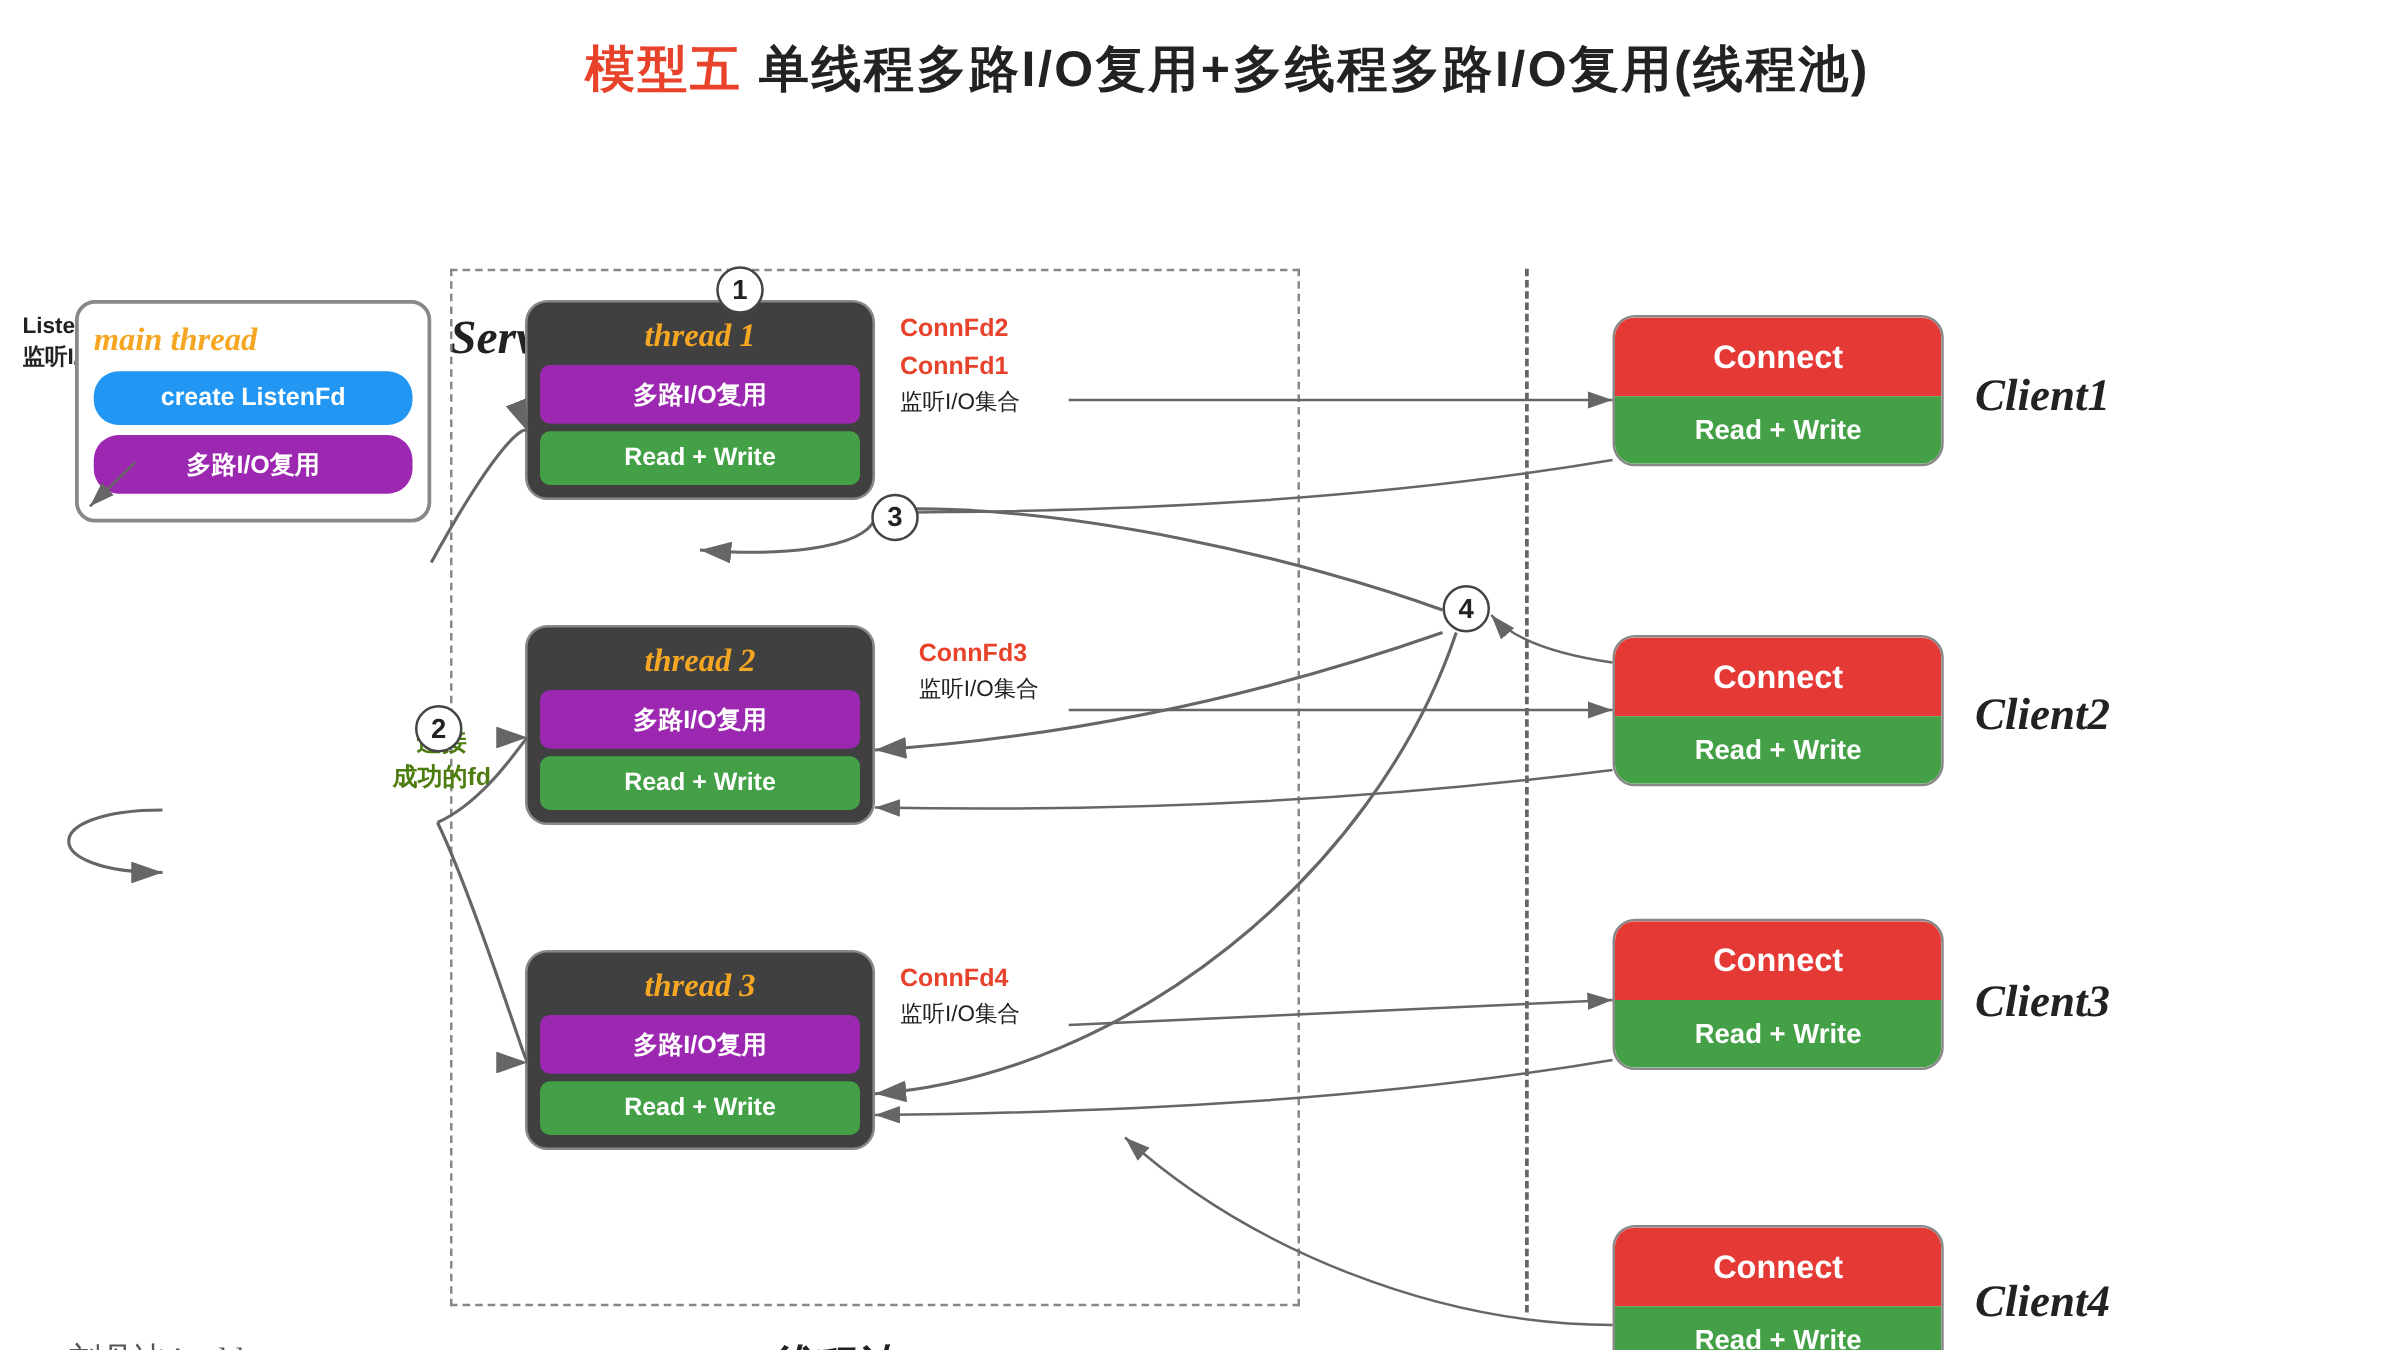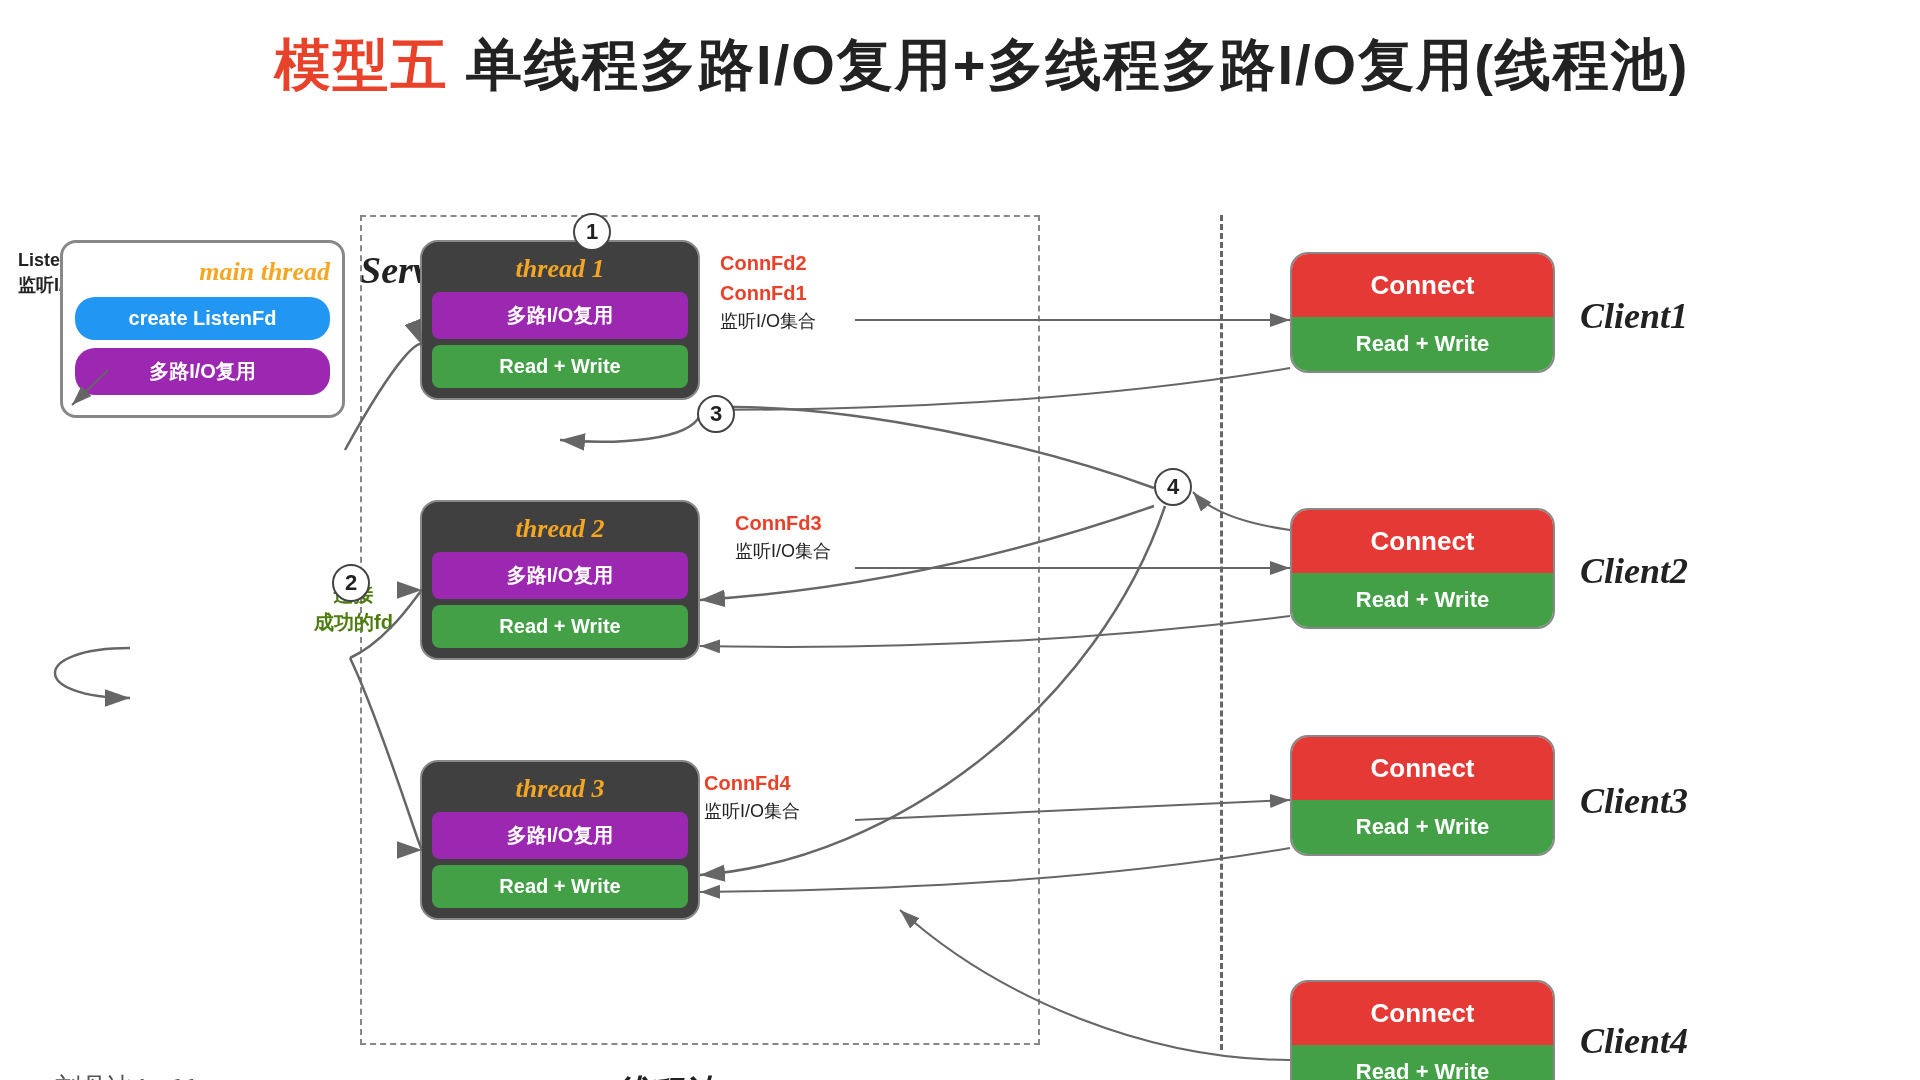--- a/index.html
+++ b/index.html
@@ -8,21 +8,21 @@
       font-family: 'Arial', sans-serif;
       width: 1920px;
       height: 1080px;
       overflow: hidden;
       position: relative;
     }
 
     .page-title {
       text-align: center;
       padding-top: 28px;
-      font-size: 56px;
+      font-size: 40px;
       font-weight: bold;
       color: #222;
       letter-spacing: 2px;
       padding-left: 44px;
     }
     .page-title .highlight {
       color: #e8422a;
     }
 
     .diagram-area {
@@ -42,21 +42,21 @@
       border: 3px solid #888;
       border-radius: 16px;
       padding: 14px 12px 12px 12px;
       background: #fff;
     }
     .main-thread-label {
       color: #f5a623;
       font-size: 26px;
       font-weight: bold;
       font-style: italic;
-      text-align: right;
+      text-align: left;
       margin-bottom: 10px;
       font-family: 'Georgia', serif;
     }
     .mt-btn {
       border-radius: 20px;
       padding: 10px 8px;
       text-align: center;
       font-size: 20px;
       font-weight: bold;
       margin-bottom: 8px;
@@ -320,21 +320,21 @@
     <div>ConnFd2</div>
     <div>ConnFd1</div>
     <div class="connfd-sublabel">监听I/O集合</div>
   </div>
 
   <div class="connfd-label" style="left:720px; top:408px;margin-left:15px;">
     <div>ConnFd3</div>
     <div class="connfd-sublabel">监听I/O集合</div>
   </div>
 
-  <div class="connfd-label" style="left:704px; top:668px;">
+  <div class="connfd-label" style="left:720px; top:668px;">
     <div>ConnFd4</div>
     <div class="connfd-sublabel">监听I/O集合</div>
   </div>
 
   <div class="circle-num" style="left:573px; top:113px;">
     <span>1</span>
   </div>
   <div class="circle-num" style="left:332px; top:464px;">
     <span>2</span>
   </div>

